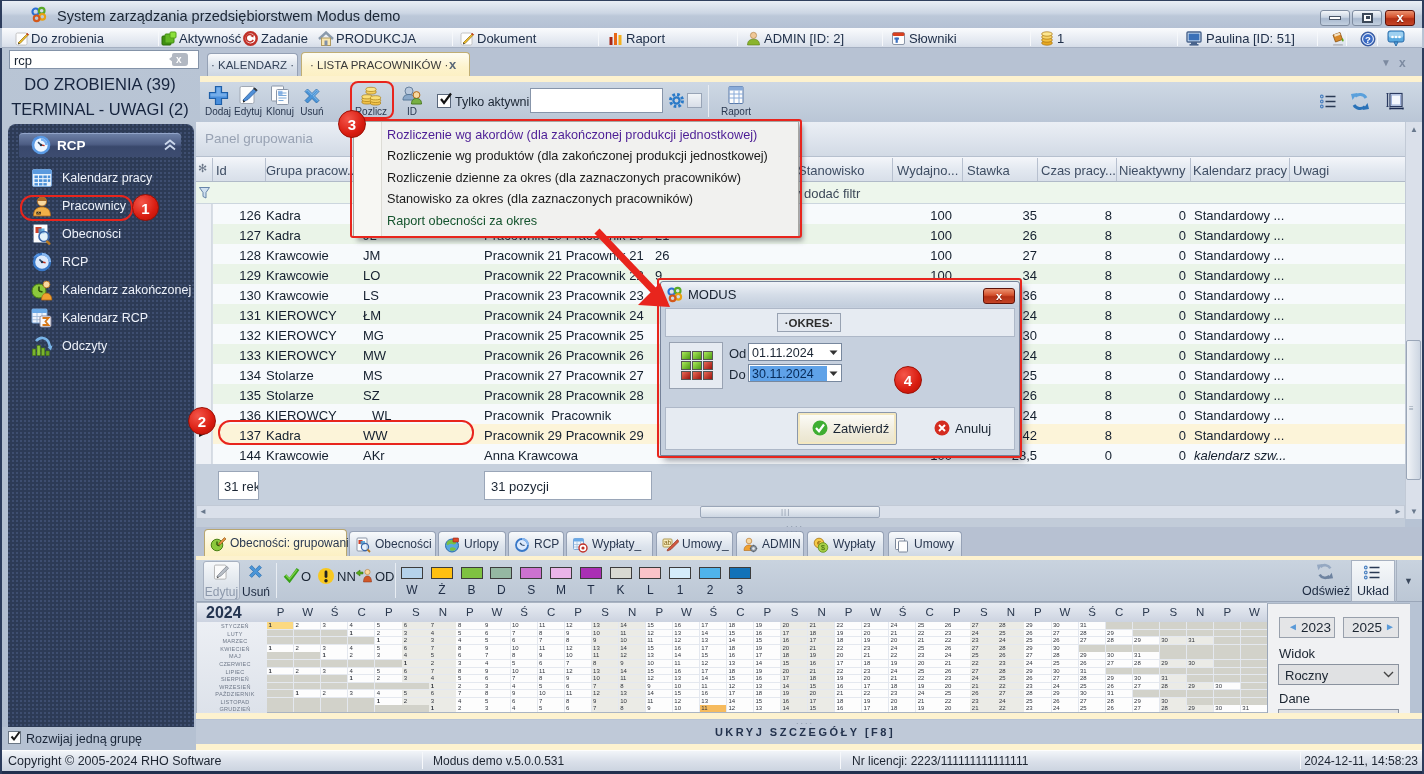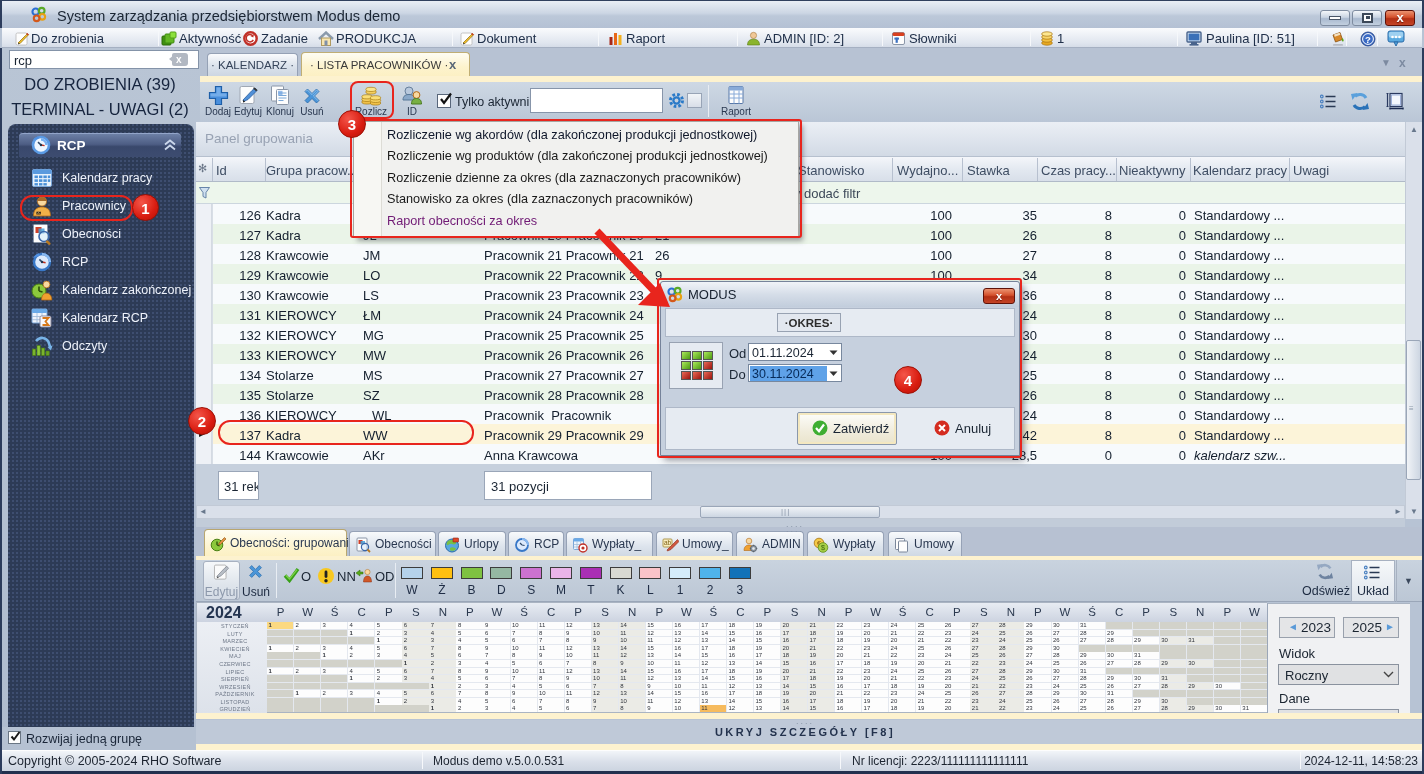--- a/index.html
+++ b/index.html
@@ -1225,25 +1225,25 @@
 <div class="a" style="left:1396px;top:560px;width:26px;height:42px;border-left:1px solid #a7b1c1;"></div>
 <div class="tx" style="left:1404px;top:577px;font-size:9px;color:#3a485c;">▼</div>
 
 <div class="a" style="left:196px;top:720px;width:1226px;height:24px;background:#bfc9d8;"></div>
 <div class="tx" style="left:796px;top:717px;font-size:9px;color:#8a96a8;letter-spacing:2px;">....</div>
 <div class="tx" style="left:196px;top:727px;width:1218px;text-align:center;font-size:11px;font-weight:bold;color:#23324d;letter-spacing:2.5px;">UKRYJ SZCZEGÓŁY [F8]</div>
 <div class="a" style="left:196px;top:744px;width:1226px;height:6px;background:#fdf2cf;"></div>
 
 <div class="a" style="left:353px;top:121px;width:446px;height:116px;background:#f1f1ef;border:1px solid #a6a6a2;box-shadow:4px 4px 5px rgba(60,60,70,0.45);"></div>
 <div class="a" style="left:354px;top:122px;width:28px;height:114px;background:#f7f7f3;border-right:1px solid #dddcd6;"></div>
-<div class="tx" style="left:387px;top:129px;font-size:12.7px;color:#0f172a;">Rozliczenie wg akordów (dla zakończonej produkcji jednostkowej)</div>
+<div class="tx" style="left:387px;top:129px;font-size:12.7px;color:#4c1d95;">Rozliczenie wg akordów (dla zakończonej produkcji jednostkowej)</div>
 <div class="tx" style="left:387px;top:150.4px;font-size:12.7px;color:#1a1a1a;">Rozliczenie wg produktów (dla zakończonej produkcji jednostkowej)</div>
 <div class="tx" style="left:387px;top:171.8px;font-size:12.7px;color:#1a1a1a;">Rozliczenie dzienne za okres (dla zaznaczonych pracowników)</div>
 <div class="tx" style="left:387px;top:193.20000000000002px;font-size:12.7px;color:#1a1a1a;">Stanowisko za okres (dla zaznaczonych pracowników)</div>
-<div class="tx" style="left:387px;top:214.60000000000002px;font-size:12.7px;color:#701a75;">Raport obecności za okres</div>
+<div class="tx" style="left:387px;top:214.60000000000002px;font-size:12.7px;color:#14532d;">Raport obecności za okres</div>
 <div class="a" style="left:660px;top:281px;width:360px;height:175px;background:#c6d0de;border:1px solid #76839a;border-radius:3px 3px 0 0;box-shadow:4px 4px 7px rgba(40,40,55,0.5);"></div>
 <div class="a" style="left:661px;top:282px;width:358px;height:25px;background:linear-gradient(#f0f3f8,#d5dde8 50%,#c2cddc);border-radius:3px 3px 0 0;"></div>
 <svg class="a" style="left:666px;top:286px" width="17" height="17" viewBox="0 0 18 18">
  <circle cx="6" cy="6" r="3.4" fill="none" stroke="#2a6fd4" stroke-width="2.2"></circle>
  <circle cx="12.4" cy="5" r="3" fill="none" stroke="#5aaa28" stroke-width="2.2"></circle>
  <circle cx="13" cy="11.4" r="3" fill="none" stroke="#e8a012" stroke-width="2.2"></circle>
  <circle cx="7" cy="13" r="3" fill="none" stroke="#d4581a" stroke-width="2.2"></circle>
 </svg>
 <div class="tx" style="left:688px;top:288px;font-size:13px;color:#16202e;">MODUS</div>
 <div class="a" style="left:983px;top:288px;width:32px;height:16px;border-radius:3px;background:linear-gradient(#eb9270 0%,#d4502c 45%,#b22f14 55%,#c44426);border:1px solid #5f1208;"></div>

